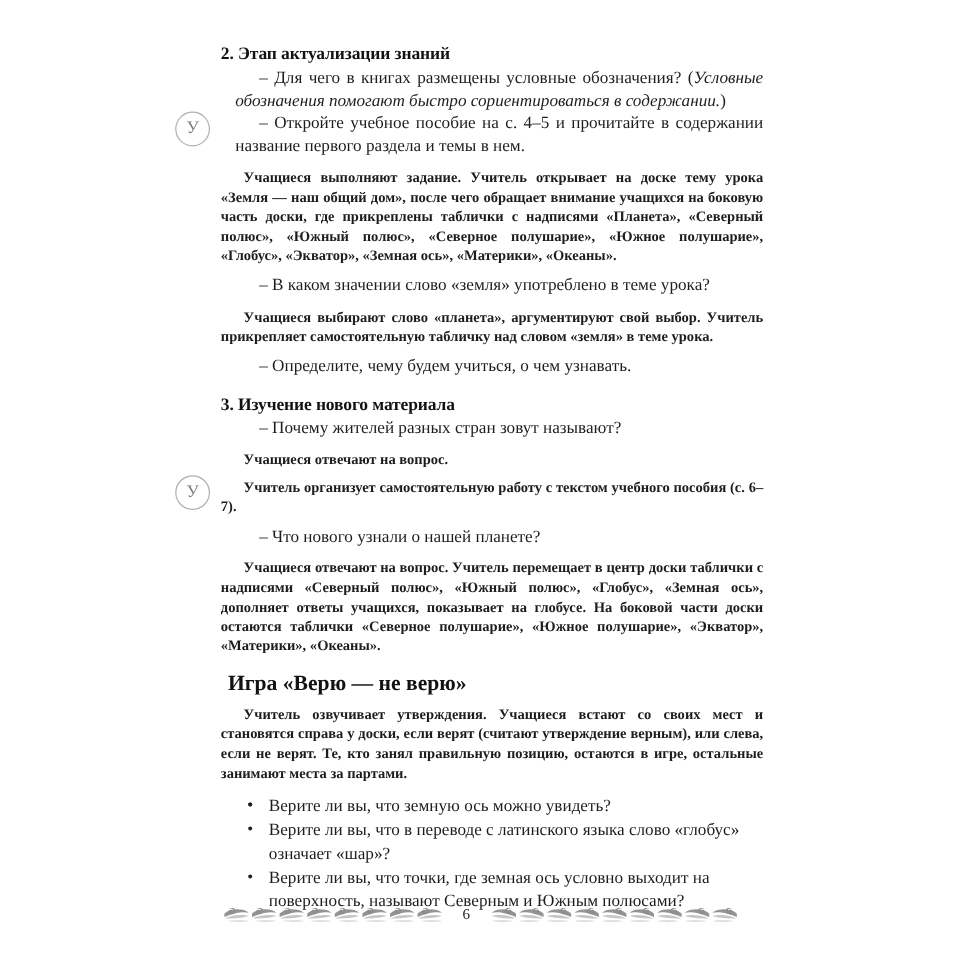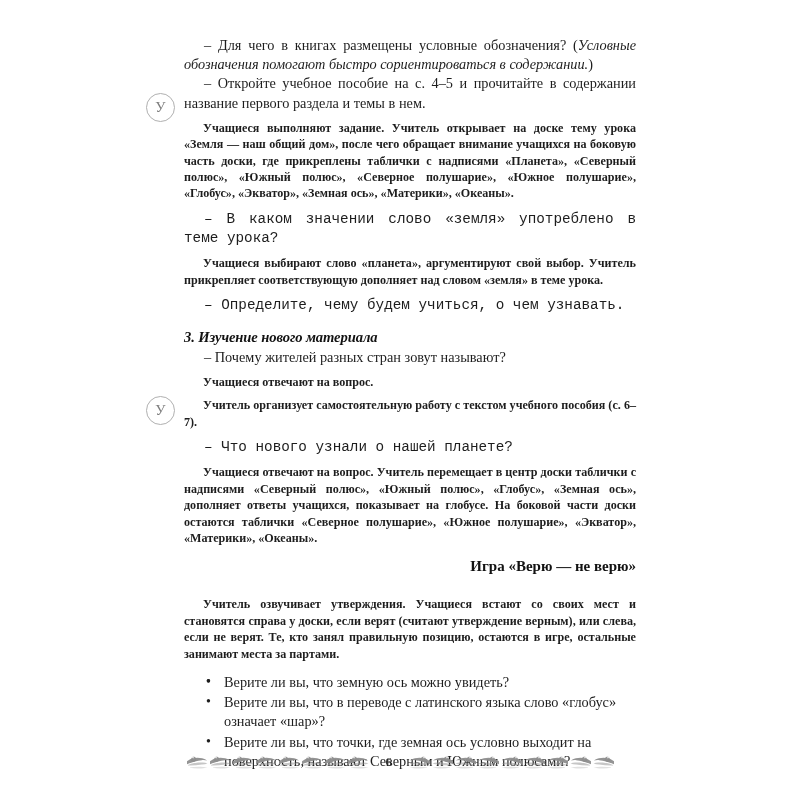--- a/index.html
+++ b/index.html
@@ -36,61 +36,58 @@
   .heading {
     font-size: 14.6px;
     font-weight: bold;
     line-height: 1.28;
     letter-spacing: -0.1px;
     margin: 0 0 1px 0;
     color: #121212;
   }
   .heading.spaced-before {
     margin-top: 13px;
-    font-style: italic;
   }
   .subheading {
-    font-size: 15px;
+    font-size: 18px;
     font-weight: bold;
     line-height: 1.28;
     margin: 11px 0 2px 6px;
     color: #121212;
-    text-align: right;
   }
 
   
   .p-large {
     font-size: 14.3px;
     line-height: 1.345;
     text-align: justify;
     text-indent: 20px;
-    margin: 0 0 1px 0;
+    margin: 0 0 1px 12px;
     color: #1d1d1d;
     hyphens: manual;
   }
   .p-large.tight {
     margin-bottom: 0;
   }
   .p-large.gap-top {
     margin-top: 8px;
-    font-family: Liberation Mono, monospace;
   }
 
   
   .p-small {
     font-size: 12.1px;
     line-height: 1.355;
     text-align: justify;
     text-indent: 19px;
     margin: 7px 0 0 0;
     color: #1d1d1d;
     font-weight: bold;
   }
   .p-small.tight-top {
-    margin-top: 20px;
+    margin-top: 6px;
   }
 
   .italic {
     font-style: italic;
   }
 
   
   .bullets {
     list-style: none;
     margin: 11px 0 0 0;
@@ -168,30 +165,31 @@
     font-family: "Liberation Serif", "DejaVu Serif", serif;
   }
 </style>
 </head>
 <body>
 
 <div class="page">
 
   <div class="content">
 
+    <h2 class="heading">2. Этап актуализации знаний</h2>
 
     <p class="p-large tight"><span>– Для чего в книгах размещены условные обозначения? (</span><span class="italic">Условные обозначения помогают быстро сориентироваться в содержании.</span><span>)</span></p>
 
     <p class="p-large">– Откройте учебное пособие на с. 4–5 и прочитайте в содержании название первого раздела и темы в нем.</p>
 
     <p class="p-small">Учащиеся выполняют задание. Учитель открывает на доске тему урока «Земля — наш общий дом», после чего обращает внимание учащихся на боковую часть доски, где прикреплены таблички с надписями «Планета», «Северный полюс», «Южный полюс», «Северное полушарие», «Южное полушарие», «Глобус», «Экватор», «Земная ось», «Материки», «Океаны».</p>
 
     <p class="p-large gap-top">– В каком значении слово «земля» употреблено в теме урока?</p>
 
-    <p class="p-small">Учащиеся выбирают слово «планета», аргументируют свой выбор. Учитель прикрепляет соответствующую дополняет над словом «земля» в теме урока.</p>
+    <p class="p-small">Учащиеся выбирают слово «планета», аргументируют свой выбор. Учитель прикрепляет самостоятельную табличку над словом «земля» в теме урока.</p>
 
     <p class="p-large gap-top">– Определите, чему будем учиться, о чем узнавать.</p>
 
 
     <h2 class="heading spaced-before">3. Изучение нового материала</h2>
 
     <p class="p-large tight">– Почему жителей разных стран зовут называют?</p>
 
     <p class="p-small">Учащиеся отвечают на вопрос.</p>
 

